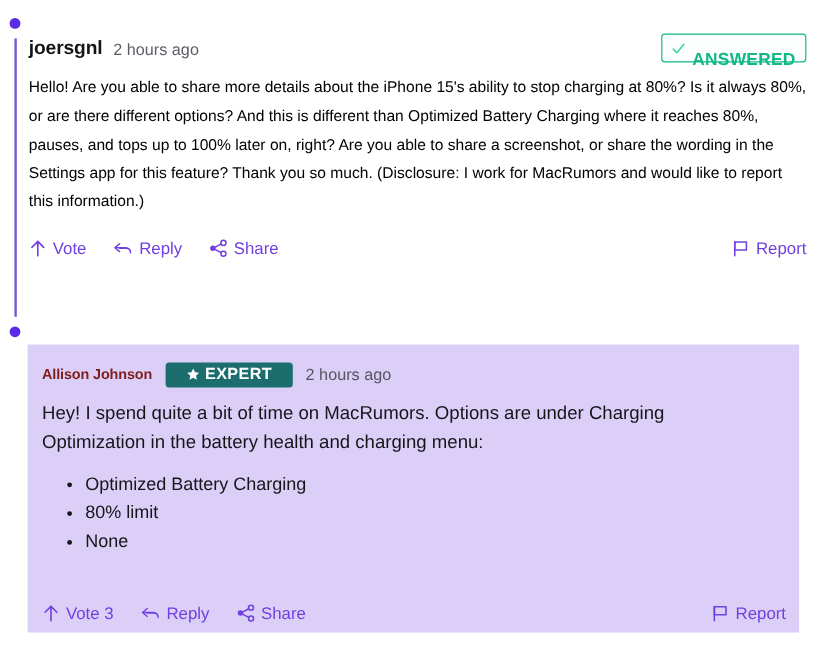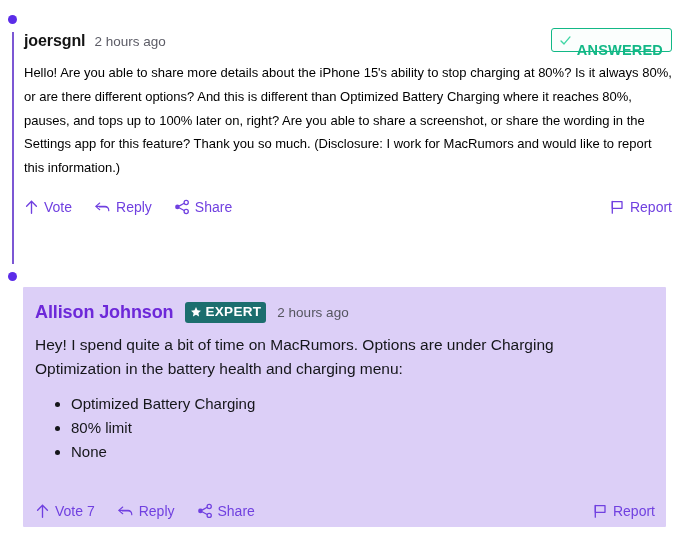--- a/index.html
+++ b/index.html
@@ -157,32 +157,32 @@
     left: 12px;
     top: 14px;
     width: 612px;
   }
   .reply-head {
     display: flex;
     align-items: center;
     height: 22px;
   }
   .reply-author {
-    font-size: 18px;
+    font-size: 12px;
     font-weight: bold;
-    color: #6d28d9;
+    color: #7f1d1d;
     letter-spacing: -0.1px;
   }
   .expert-badge {
     display: inline-flex;
     align-items: center;
     gap: 4px;
     background: #1C6E6E;
     border-radius: 3px;
-    padding: 2px 5px;
+    padding: 2px 17px;
     margin-left: 11px;
     height: 17px;
   }
   .expert-badge .star { width: 12px; height: 12px; display: block; flex: none; }
   .expert-badge .lbl {
     color: #FFFFFF;
     font-size: 13.5px;
     font-weight: bold;
     letter-spacing: 0.3px;
     line-height: 1;
@@ -323,21 +323,21 @@
         <li>None</li>
       </ul>
     </div>
 
     <div class="reply-actions">
 
       <span class="action">
         <svg width="15" height="16" viewBox="0 0 15 16">
           <path d="M7.5 14.2 V2.4 M7.5 2.2 L2.6 7.2 M7.5 2.2 L12.4 7.2" fill="none" stroke="#7040E0" stroke-width="1.35" stroke-linecap="round" stroke-linejoin="round"></path>
         </svg>
-        <span class="txt">Vote 7</span>
+        <span class="txt">Vote 3</span>
       </span>
 
       <span class="action">
         <svg width="17" height="16" viewBox="0 0 19 16">
           <path d="M6.4 3.6 L2.0 7.3 L6.4 11.0" fill="none" stroke="#7040E0" stroke-width="1.3" stroke-linecap="round" stroke-linejoin="round"></path>
           <path d="M2.4 7.3 H12.3 a4.2 4.2 0 0 1 4.2 4.2 v0.6 a4.2 4.2 0 0 0 -4.2 -4.2 H6.1" fill="none" stroke="#7040E0" stroke-width="1.3" stroke-linecap="round" stroke-linejoin="round"></path>
         </svg>
         <span class="txt">Reply</span>
       </span>
 

